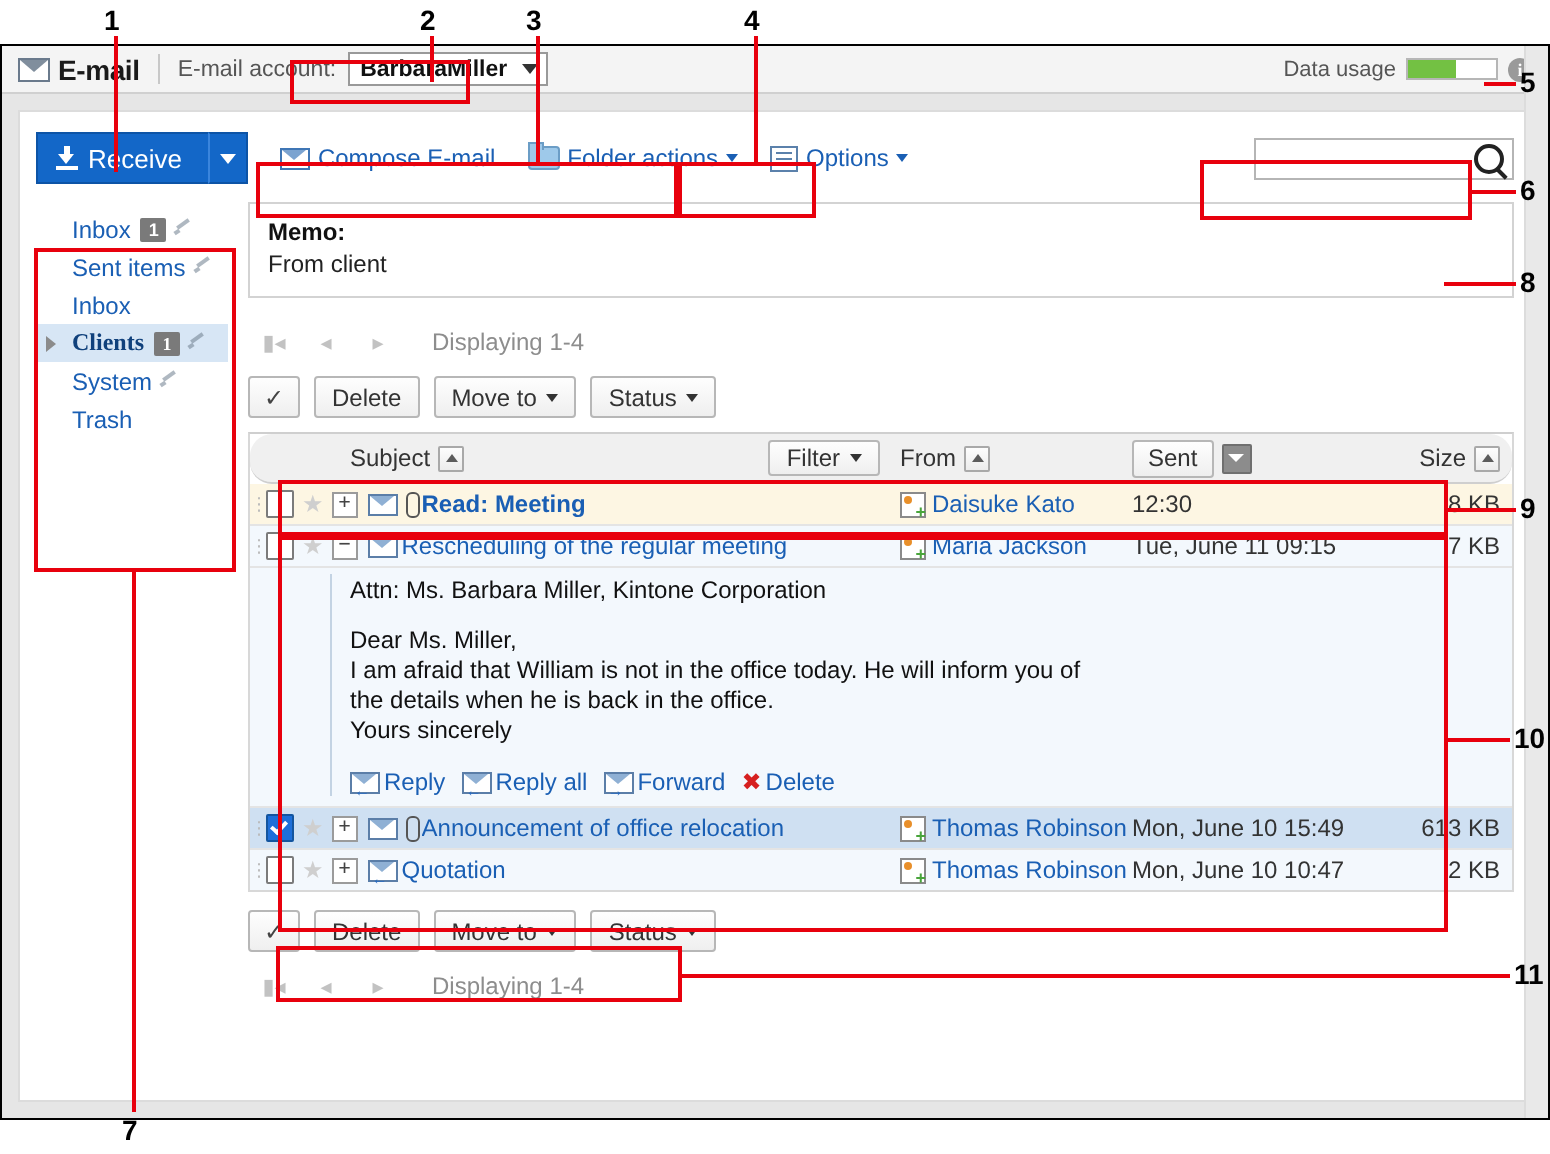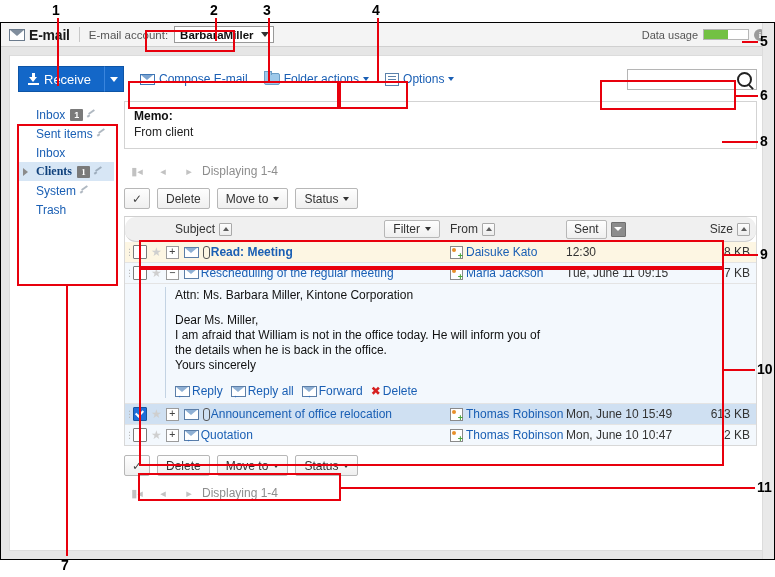--- a/index.html
+++ b/index.html
@@ -82,21 +82,21 @@
   .pen:before{content:"";position:absolute;left:1px;top:1px;width:7px;height:2px;background:#6f7f8f;transform:rotate(-35deg);}
   .pen:after{content:"";position:absolute;left:0px;top:5px;width:3px;height:2px;background:#6f7f8f;transform:rotate(-35deg);}
 
   #content{flex:1;min-width:0;padding-left:10px;}
   #memo{border:1px solid #d3d3d3;background:#fff;padding:7px 9px 9px 9px;box-sizing:border-box;}
   #memo-title{font-weight:bold;font-size:12px;color:#111;margin-bottom:2px;}
   #memo-body{font-size:12px;color:#222;}
 
   .pager{display:flex;align-items:center;height:26px;margin-top:9px;color:#8d8d8d;font-size:12px;gap:0;}
   .pg-ic{width:26px;text-align:center;color:#c2c2c2;font-size:11px;}
-  .pager .lbl{margin-left:0;color:#8d8d8d;}
+  .pager .lbl{margin-left:14px;color:#8d8d8d;}
 
   .btnbar{display:flex;align-items:center;gap:7px;margin-top:4px;}
   .gbtn{height:21px;border:1px solid #b7b7b7;border-radius:2px;background:linear-gradient(#fefefe,#efefef);
      font-size:12px;color:#333;display:flex;align-items:center;padding:0 8px;box-sizing:border-box;}
   .gbtn .cd{margin-left:5px;border-top-color:#333;border-left-width:3.5px;border-right-width:3.5px;border-top-width:4.5px;}
   .gbtn.chk{width:26px;justify-content:center;padding:0;color:#444;font-size:12px;}
 
   
   #list{margin-top:7px;border:1px solid #d8d8d8;border-top:1px solid #cfcfcf;}
   #hdr{display:flex;align-items:center;height:24px;background:#f0f0f0;border-bottom:1px solid #cfcfcf;font-size:12px;color:#333;border-radius:11px;}

